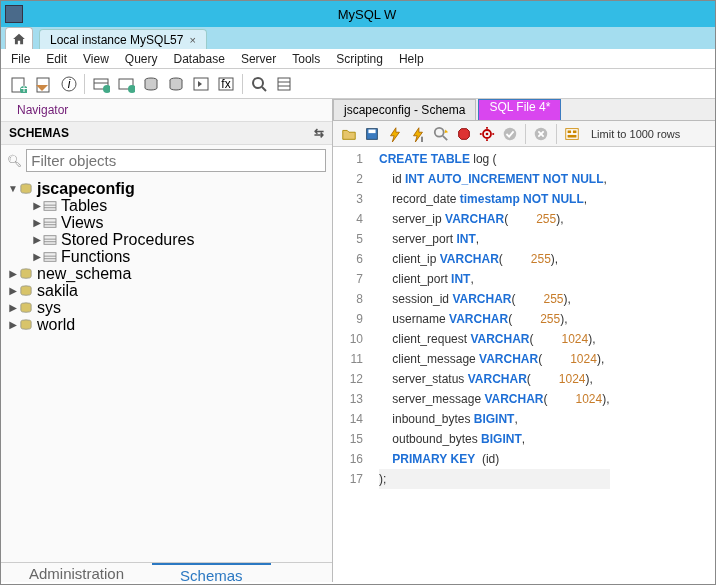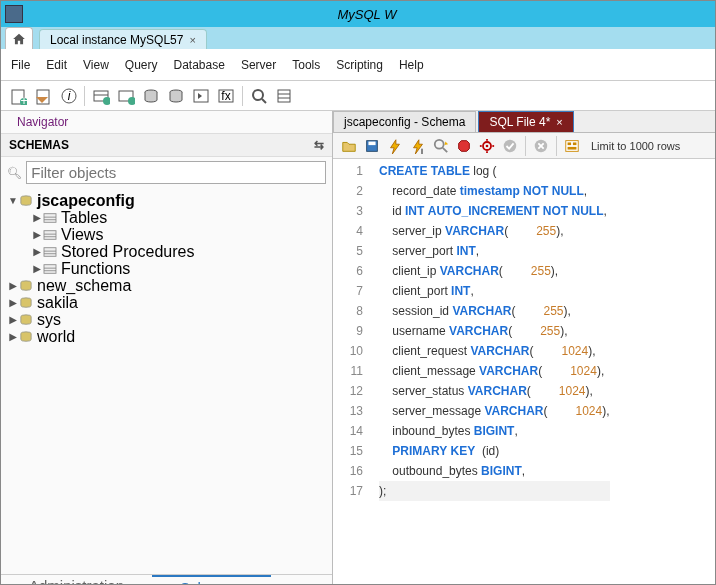--- a/index.html
+++ b/index.html
@@ -1,25 +1,25 @@
 <!DOCTYPE html>
 <html><head>
 <meta charset="utf-8">
 <style>
 * { margin: 0; padding: 0; box-sizing: border-box; font-family: "Segoe UI", Tahoma, sans-serif; font-size: 12px; }
 body { background: #fff; width: 716px; height: 585px; overflow: hidden; border: 1px solid #888; }
 .titlebar { background: #33bce5; height: 26px; display: flex; align-items: center; padding: 0 4px; }
 .titlebar .app-icon { width: 18px; height: 18px; background: #4a6a8a; border: 1px solid #334; }
-.titlebar .title { flex: 1; text-align: center; color: #000; font-size: 13px; font-weight: 400; font-style: italic; }
+.titlebar .title { flex: 1; text-align: center; color: #000; font-size: 13px; font-weight: 400; }
 .tabbar { background: #a4ddef; height: 22px; display: flex; align-items: flex-end; padding-left: 4px; }
 .home-tab { background: #fff; width: 28px; height: 22px; border-radius: 4px 4px 0 0; display: flex; align-items: center; justify-content: center; border: 1px solid #bbb; border-bottom: none; }
 .home-tab svg { width: 14px; height: 14px; }
 .instance-tab { background: #d6eef7; height: 20px; margin-left: 6px; padding: 0 10px; border-radius: 4px 4px 0 0; display: flex; align-items: center; gap: 6px; border: 1px solid #9cc; border-bottom: none; font-size: 11px; }
 .instance-tab .close { font-size: 11px; cursor: pointer; color: #555; }
-.menubar { height: 32px; display: flex; align-items: center; gap: 16px; padding: 0 10px; border-bottom: 1px solid #ccc; }
+.menubar { height: 20px; display: flex; align-items: center; gap: 16px; padding: 0 10px; border-bottom: 1px solid #ccc; }
 .menubar span { font-size: 12px; color: #222; cursor: pointer; }
 .toolbar { height: 30px; display: flex; align-items: center; padding: 0 6px; gap: 3px; border-bottom: 1px solid #ccc; }
 .tool-btn { width: 22px; height: 22px; display: flex; align-items: center; justify-content: center; cursor: pointer; }
 .tool-btn svg { width: 18px; height: 18px; }
 .tool-sep { width: 1px; height: 20px; background: #ccc; margin: 0 2px; }
 .main { display: flex; height: calc(585px - 26px - 22px - 22px - 30px - 2px); }
 .sidebar { width: 332px; border-right: 1px solid #bbb; display: flex; flex-direction: column; background: #fafafa; }
 .nav-header { padding: 4px 16px; border-bottom: 1px solid #ddd; color: #701a75; font-size: 12px; }
 .schemas-hdr { display: flex; justify-content: space-between; align-items: center; padding: 4px 8px; font-weight: bold; background: #f0f0f0; border-bottom: 1px solid #ddd; }
 .refresh-icon { font-size: 12px; color: #555; cursor: pointer; }
@@ -33,21 +33,21 @@
 .tree-item .tbl-icon { width: 14px; height: 12px; margin-right: 4px; }
 .tree-item .label { font-size: 16px; }
 .tree-item.bold .label { font-weight: bold; }
 .tree-children { padding-left: 24px; }
 .sidebar-footer { border-top: 1px solid #ccc; display: flex; height: 20px; }
 .sidebar-footer .ftab { padding: 2px 28px; font-size: 15px; color: #666; }
 .sidebar-footer .ftab.active { color: #2b78c2; border-top: 2px solid #2b78c2; }
 .editor { flex: 1; display: flex; flex-direction: column; }
 .editor-tabs { height: 22px; display: flex; align-items: flex-end; background: #eee; border-bottom: 1px solid #bbb; }
 .etab { height: 21px; padding: 0 10px; display: flex; align-items: center; font-size: 11px; border: 1px solid #bbb; border-bottom: none; background: #e8e8e8; margin-right: 2px; gap: 6px; }
-.etab.active { background: #7f1d1d; color: #fff; border-color: #3b7bbf; }
+.etab.active { background: #d946ef; color: #fff; border-color: #3b7bbf; flex-direction: column; }
 .etab .close { font-size: 11px; cursor: pointer; }
 .editor-toolbar { height: 26px; display: flex; align-items: center; padding: 0 6px; gap: 3px; border-bottom: 1px solid #ccc; background: #f5f5f5; }
 .etool { width: 20px; height: 20px; display: flex; align-items: center; justify-content: center; cursor: pointer; }
 .etool svg { width: 16px; height: 16px; }
 .limit { margin-left: 6px; font-size: 11px; color: #333; }
 .code { flex: 1; display: flex; font-family: Consolas, monospace; font-size: 13px; overflow: auto; background: #fff; }
 .gutter { width: 36px; text-align: right; padding: 2px 6px 2px 0; color: #888; background: #fff; user-select: none; }
 .gutter div { height: 20px; line-height: 20px; }
 .lines { padding: 2px 0 2px 10px; position: relative; }
 .lines .line { height: 20px; line-height: 20px; white-space: pre; }
@@ -356,33 +356,33 @@
           <div>11</div>
           <div>12</div>
           <div>13</div>
           <div>14</div>
           <div>15</div>
           <div>16</div>
           <div>17</div>
         </div>
       <div class="lines">
           <div class="line"><span class="kw">CREATE</span> <span class="kw">TABLE</span> <span class="plain">log (</span></div>
+          <div class="line">    <span class="plain">id</span> <span class="kw">INT</span> <span class="kw">AUTO_INCREMENT NOT NULL</span><span class="plain">,</span></div>
           <div class="line">    <span class="plain">record_date</span> <span class="kw">timestamp</span> <span class="kw">NOT NULL</span><span class="plain">,</span></div>
-          <div class="line">    <span class="plain">id</span> <span class="kw">INT</span> <span class="kw">AUTO_INCREMENT NOT NULL</span><span class="plain">,</span></div>
           <div class="line">    <span class="plain">server_ip</span> <span class="kw">VARCHAR</span><span class="plain">(</span><span class="num">255</span><span class="plain">)</span><span class="plain">,</span></div>
           <div class="line">    <span class="plain">server_port</span> <span class="kw">INT</span><span class="plain">,</span></div>
           <div class="line">    <span class="plain">client_ip</span> <span class="kw">VARCHAR</span><span class="plain">(</span><span class="num">255</span><span class="plain">)</span><span class="plain">,</span></div>
           <div class="line">    <span class="plain">client_port</span> <span class="kw">INT</span><span class="plain">,</span></div>
           <div class="line">    <span class="plain">session_id</span> <span class="kw">VARCHAR</span><span class="plain">(</span><span class="num">255</span><span class="plain">)</span><span class="plain">,</span></div>
           <div class="line">    <span class="plain">username</span> <span class="kw">VARCHAR</span><span class="plain">(</span><span class="num">255</span><span class="plain">)</span><span class="plain">,</span></div>
           <div class="line">    <span class="plain">client_request</span> <span class="kw">VARCHAR</span><span class="plain">(</span><span class="num">1024</span><span class="plain">)</span><span class="plain">,</span></div>
           <div class="line">    <span class="plain">client_message</span> <span class="kw">VARCHAR</span><span class="plain">(</span><span class="num">1024</span><span class="plain">)</span><span class="plain">,</span></div>
           <div class="line">    <span class="plain">server_status</span> <span class="kw">VARCHAR</span><span class="plain">(</span><span class="num">1024</span><span class="plain">)</span><span class="plain">,</span></div>
           <div class="line">    <span class="plain">server_message</span> <span class="kw">VARCHAR</span><span class="plain">(</span><span class="num">1024</span><span class="plain">)</span><span class="plain">,</span></div>
           <div class="line">    <span class="plain">inbound_bytes</span> <span class="kw">BIGINT</span><span class="plain">,</span></div>
+          <div class="line">    <span class="plain">outbound_bytes</span> <span class="kw">BIGINT</span><span class="plain">,</span></div>
           <div class="line">    <span class="kw">PRIMARY</span> <span class="kw">KEY</span>  <span class="plain">(id)</span></div>
-          <div class="line">    <span class="plain">outbound_bytes</span> <span class="kw">BIGINT</span><span class="plain">,</span></div>
           <div class="line current-line"><span class="plain">);</span></div>
         </div>
     </div>
   </div>
 
 </div>
 
 </body></html>

